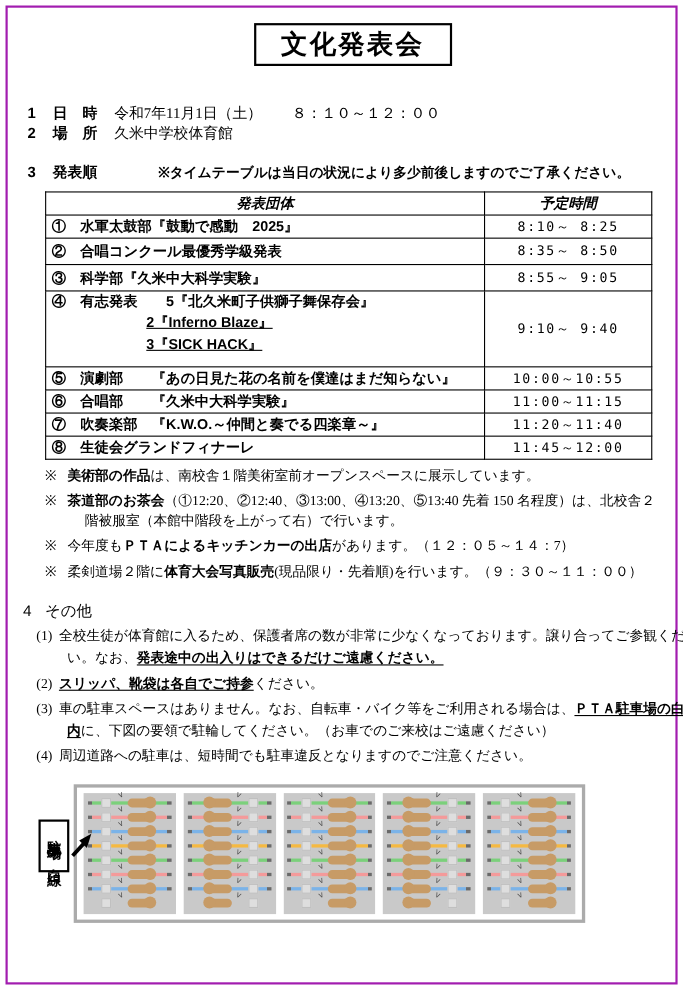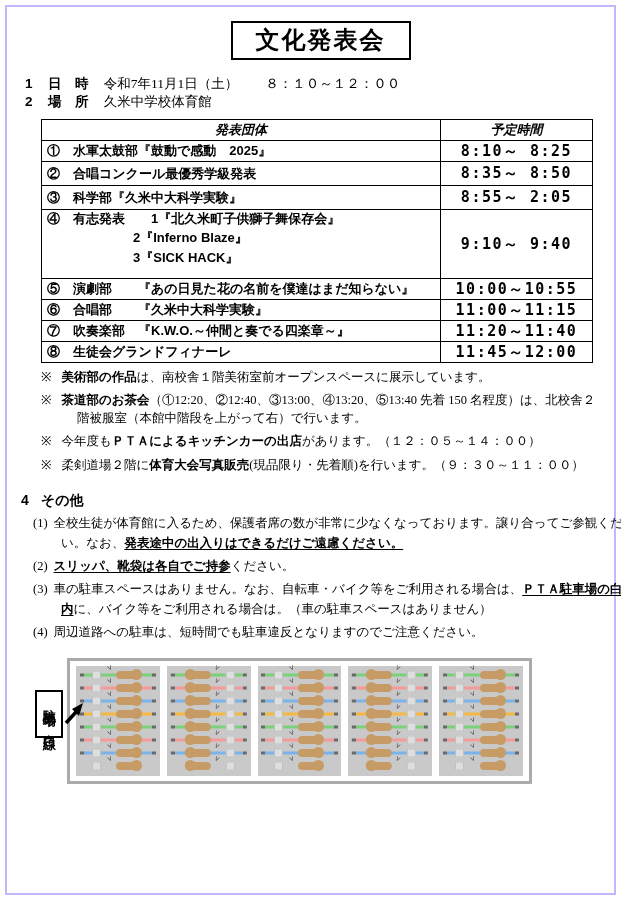--- a/index.html
+++ b/index.html
@@ -1,58 +1,58 @@
 <!DOCTYPE html>
 <html><head>
 <meta charset="utf-8">
 <style>
   html,body{margin:0;padding:0;width:621px;height:900px;background:#fff;overflow:hidden;}
-  .page{position:absolute;left:5px;top:5px;right:5px;bottom:5px;border:2px solid #c4b5fd;
+  .page{position:absolute;left:5px;top:5px;right:5px;bottom:5px;border:2px solid #a21caf;
         font-family:"Liberation Serif",serif;color:#000;box-sizing:border-box;}
 
   
   .title-box{margin:14px auto 0;width:176px;border:2px solid #000;text-align:center;
              font-family:"Liberation Sans",sans-serif;font-weight:bold;font-size:24px;
              padding:1px 0 2px;transform:translateX(10px);letter-spacing:2px;}
 
   
   .mascot{position:absolute;top:24px;right:46px;width:126px;text-align:center;}
   .mascot-caption{display:inline-block;border:1px solid #555;font-family:"Liberation Sans",sans-serif;
                   font-size:8.5px;padding:0 2px;background:#fff;margin-top:1px;white-space:nowrap;}
   .mascot-name{font-family:"Liberation Sans",sans-serif;font-size:11px;font-weight:bold;
                color:#e9e9e9;-webkit-text-stroke:0.9px #8f8f8f;letter-spacing:3px;margin-top:0px;}
 
   
   .info-line{margin-left:18px;font-size:13.5px;}
-  .il1{margin-top:15px;} .il2{} .il3{margin-top:18px;}
+  .il1{margin-top:34px;} .il2{} .il3{margin-top:18px;}
   .info-num,.info-label{font-family:"Liberation Sans",sans-serif;font-weight:bold;}
   .info-num{margin-right:12px;} .info-label{margin-right:12px;}
   .order-note{font-family:"Liberation Sans",sans-serif;font-weight:bold;font-size:12.5px;margin-left:40px;}
 
   
   table.sched{border-collapse:collapse;table-layout:fixed;width:551px;margin:8px 0 0 34px;}
   .sched td,.sched th{border:1.5px solid #000;padding:0 5px;overflow:hidden;}
   .sched th{font-family:"Liberation Sans",sans-serif;font-weight:bold;font-size:13px;text-align:center;font-style:italic;}
   .sched .c-group{width:399px;} .sched .c-time{width:152px;}
   .g{font-family:"Liberation Sans",sans-serif;font-weight:bold;font-size:13px;text-align:left;}
-  .t{font-family:"DejaVu Sans Mono",monospace;font-weight:bold;font-size:15px;text-align:center;letter-spacing:1.5px;white-space:nowrap;}
+  .t{font-family:"DejaVu Sans Mono",monospace;font-weight:normal;font-size:12px;text-align:center;letter-spacing:1.5px;white-space:nowrap;}
   tr.h21{height:21px;} tr.h24{height:24px;} tr.h69{height:69px;}
   .center{text-align:center;}
   .v-top{vertical-align:top;padding-top:2px;}
-  .sub-line{padding-left:86px;line-height:1.55;}
+  .sub-line{padding-left:86px;line-height:1.55;text-decoration:underline;}
 
   
   .notes{margin:0 0 0 34px;width:560px;}
   .note{font-size:12.5px;line-height:1.45;padding-left:36px;text-indent:-36px;margin-top:5px;}
   .note .mark{font-family:"Liberation Sans",sans-serif;margin-right:10px;}
   .note b{font-family:"Liberation Sans",sans-serif;font-size:12.5px;}
 
   
   .others{margin:18px 0 0 14px;}
-  .others-head{font-family:"Liberation Sans",sans-serif;font-weight:bold;font-size:14px;}
+  .others-head{font-family:"Liberation Sans",sans-serif;font-weight:normal;font-size:14px;}
   .others-head .onum{margin-right:12px;}
   .oitem{width:576px;margin:3px 0 0 12px;font-size:12.5px;line-height:1.6;
          padding-left:28px;text-indent:-28px;}
   .oitem .inum{margin-right:6px;}
   .emph{font-family:"Liberation Sans",sans-serif;font-weight:bold;
         text-decoration:underline;text-underline-offset:2px;}
 
   
   .diagram{position:relative;height:176px;margin-top:8px;}
   .gray-box{position:absolute;left:60px;top:8px;width:465px;height:126px;border:3px solid #ababab;
@@ -87,20 +87,25 @@
     <span class="info-label">日　時</span>
     <span>令和7年11月1日（土）　　８：１０～１２：００</span>
   </div>
 
   <div class="info-line il2">
     <span class="info-num">2</span>
     <span class="info-label">場　所</span>
     <span>久米中学校体育館</span>
   </div>
 
+  <div class="info-line il3">
+    <span class="info-num">3</span>
+    <span class="info-label">発表順</span>
+    <span class="order-note">※タイムテーブルは当日の状況により多少前後しますのでご了承ください。</span>
+  </div>
 
   <table class="sched">
     <colgroup>
         <col class="c-group">
         <col class="c-time">
       </colgroup>
     <tbody>
         <tr class="h21">
       <th>発表団体</th>
       <th>予定時間</th>
@@ -108,25 +113,25 @@
     <tr class="h21">
       <td class="g">①　水軍太鼓部『鼓動で感動　2025』</td>
       <td class="t">8:10～ 8:25</td>
     </tr>
     <tr class="h24">
       <td class="g">②　合唱コンクール最優秀学級発表</td>
       <td class="t">8:35～ 8:50</td>
     </tr>
     <tr class="h24">
       <td class="g">③　科学部『久米中大科学実験』</td>
-      <td class="t">8:55～ 2:05</td>
+      <td class="t">8:55～ 9:05</td>
     </tr>
     <tr class="h69">
       <td class="g v-top">
-        <div>④　有志発表　　1『北久米町子供獅子舞保存会』</div>
+        <div>④　有志発表　　5『北久米町子供獅子舞保存会』</div>
         <div class="sub-line">2『Inferno Blaze』</div>
         <div class="sub-line">3『SICK HACK』</div>
       </td>
       <td class="t">9:10～ 9:40</td>
     </tr>
     <tr class="h21">
       <td class="g">⑤　演劇部　　『あの日見た花の名前を僕達はまだ知らない』</td>
       <td class="t">10:00～10:55</td>
     </tr>
     <tr class="h21">
@@ -140,31 +145,31 @@
     <tr class="h21">
       <td class="g">⑧　生徒会グランドフィナーレ</td>
       <td class="t">11:45～12:00</td>
     </tr>
   </tbody>
     </table>
 
   <div class="notes">
     <div class="note"><span class="mark">※</span><span></span><b>美術部の作品</b><span>は、南校舎１階美術室前オープンスペースに展示しています。</span></div>
     <div class="note"><span class="mark">※</span><span></span><b>茶道部のお茶会</b><span>（①12:20、②12:40、③13:00、④13:20、⑤13:40 先着 150 名程度）は、北校舎２階被服室（本館中階段を上がって右）で行います。</span></div>
-    <div class="note"><span class="mark">※</span><span>今年度も</span><b>ＰＴＡによるキッチンカーの出店</b><span>があります。（１２：０５～１４：００）</span></div>
+    <div class="note"><span class="mark">※</span><span>今年度も</span><b>ＰＴＡによるキッチンカーの出店</b><span>があります。（１２：０５～１４：7）</span></div>
     <div class="note"><span class="mark">※</span><span>柔剣道場２階に</span><b>体育大会写真販売</b><span>(現品限り・先着順)を行います。（９：３０～１１：００）</span></div>
   </div>
 
   <div class="others">
     <div class="others-head">
       <span class="onum">4</span><span>その他</span>
     </div>
     <div class="oitem"><span class="inum">(1)</span><span>全校生徒が体育館に入るため、保護者席の数が非常に少なくなっております。譲り合ってご参観ください。なお、</span><span class="emph">発表途中の出入りはできるだけご遠慮ください。</span><span></span></div>
     <div class="oitem"><span class="inum">(2)</span><span></span><span class="emph">スリッパ、靴袋は各自でご持参</span><span>ください。</span></div>
-    <div class="oitem"><span class="inum">(3)</span><span>車の駐車スペースはありません。なお、自転車・バイク等をご利用される場合は、</span><span class="emph">ＰＴＡ駐車場の白線内</span><span>に、バイク等をご利用される場合は。（車の駐車スペースはありません）</span></div>
+    <div class="oitem"><span class="inum">(3)</span><span>車の駐車スペースはありません。なお、自転車・バイク等をご利用される場合は、</span><span class="emph">ＰＴＡ駐車場の白線内</span><span>に、下図の要領で駐輪してください。（お車でのご来校はご遠慮ください）</span></div>
     <div class="oitem"><span class="inum">(4)</span><span>周辺道路への駐車は、短時間でも駐車違反となりますのでご注意ください。</span><span class="emph"></span><span></span></div>
   </div>
 
   <div class="diagram">
     <div class="gray-box">
         <div class="panel">
           <div class="pinner">
             <div class="brow">
               <span class="bline" style="background:linear-gradient(to right,#6a6a6a 0 5%,#7bd07b 5% 95%,#6a6a6a 95%)"></span>
               <span class="bsq"></span>

